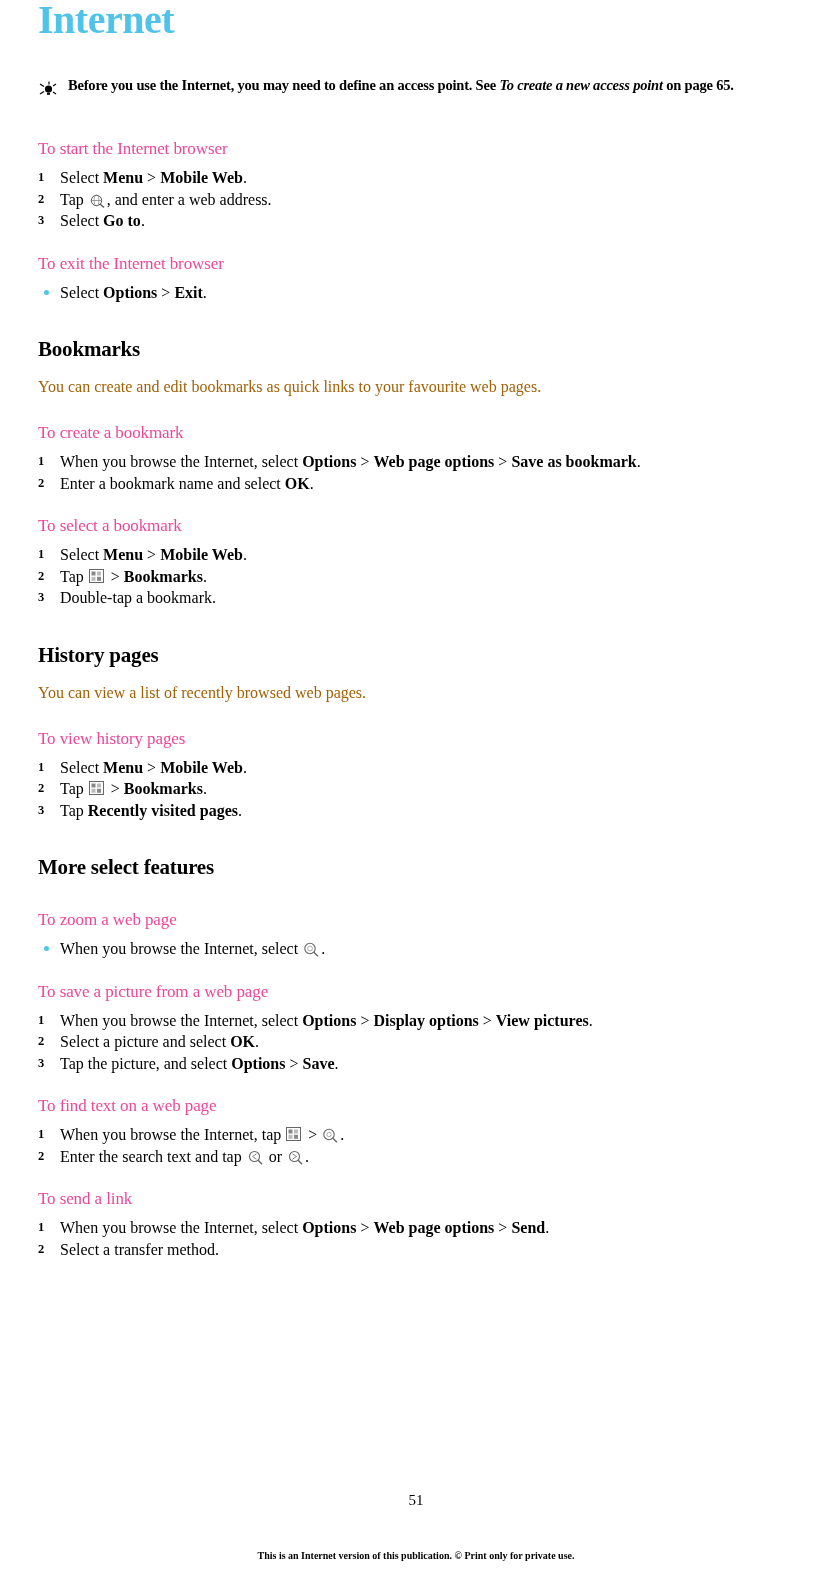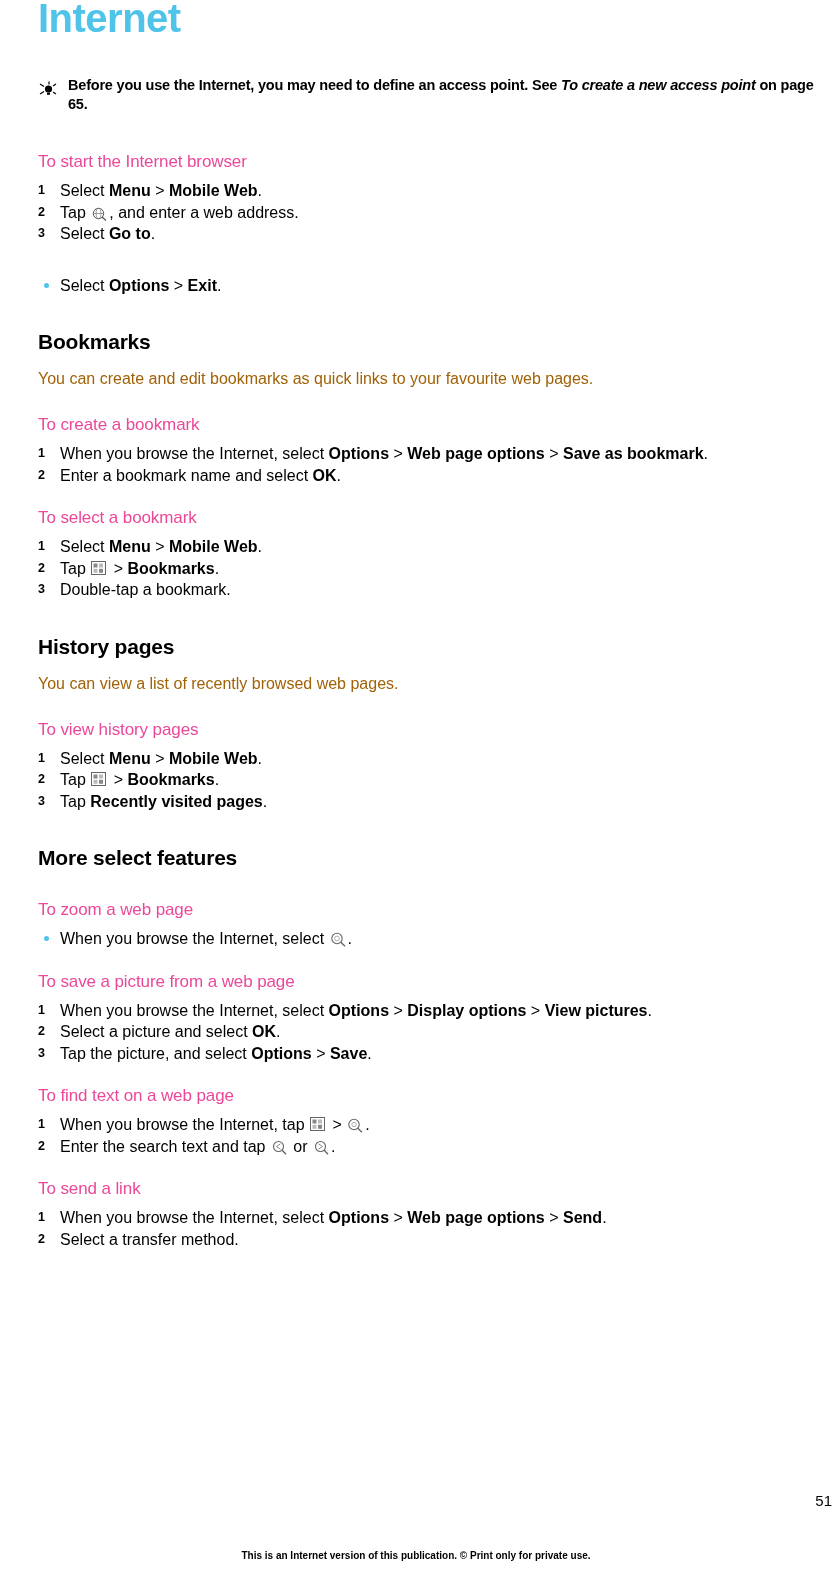--- a/index.html
+++ b/index.html
@@ -14,20 +14,21 @@
     color: #000000;
     position: relative;
     overflow: hidden;
   }
   .page {
     position: relative;
     width: 832px;
     height: 1434px;
     box-sizing: border-box;
     padding: 0 38px;
+    font-family: Liberation Serif, serif;
   }
   h1.page-title {
     font-size: 40px;
     font-weight: bold;
     color: #4FC3E8;
     margin: 0;
     padding: 0;
     position: absolute;
     left: 38px;
     top: -4px;
@@ -134,21 +135,21 @@
   .sp-22 { height: 22px; }
   .sp-26 { height: 26px; }
   .sp-30 { height: 30px; }
   .sp-34 { height: 34px; }
   
   .page-number {
     position: absolute;
     left: 0;
     right: 0;
     top: 1492px;
-    text-align: right;
+    text-align: center;
     font-size: 15px;
     color: #000;
   }
   .footer-note {
     position: absolute;
     left: 0;
     right: 0;
     top: 1550px;
     text-align: center;
     font-size: 10px;
@@ -192,20 +193,21 @@
               <circle cx="7.5" cy="8.5" r="5.2" fill="none" stroke="#555" stroke-width="1"></circle>
               <ellipse cx="7.5" cy="8.5" rx="2.4" ry="5.2" fill="none" stroke="#777" stroke-width="0.7"></ellipse>
               <line x1="2.4" y1="8.5" x2="12.6" y2="8.5" stroke="#777" stroke-width="0.7"></line>
               <path d="M11 12 L15 15.5" stroke="#555" stroke-width="1.3"></path>
             </svg></span>, and enter a web address.</li>
       <li><span class="num">3</span>Select <b>Go to</b>.</li>
     </ol>
 
     <div class="sp-22"></div>
 
+    <h3 class="sub">To exit the Internet browser</h3>
     <div class="sp-8"></div>
     <ul class="steps">
       <li><span class="bullet"></span>Select <b>Options</b> <span class="gt">&gt;</span> <b>Exit</b>.</li>
     </ul>
 
     <div class="sp-34"></div>
 
     <h2 class="sec">Bookmarks</h2>
     <div class="sp-14"></div>
     <p class="body">You can create and edit bookmarks as quick links to your favourite web pages.</p>

